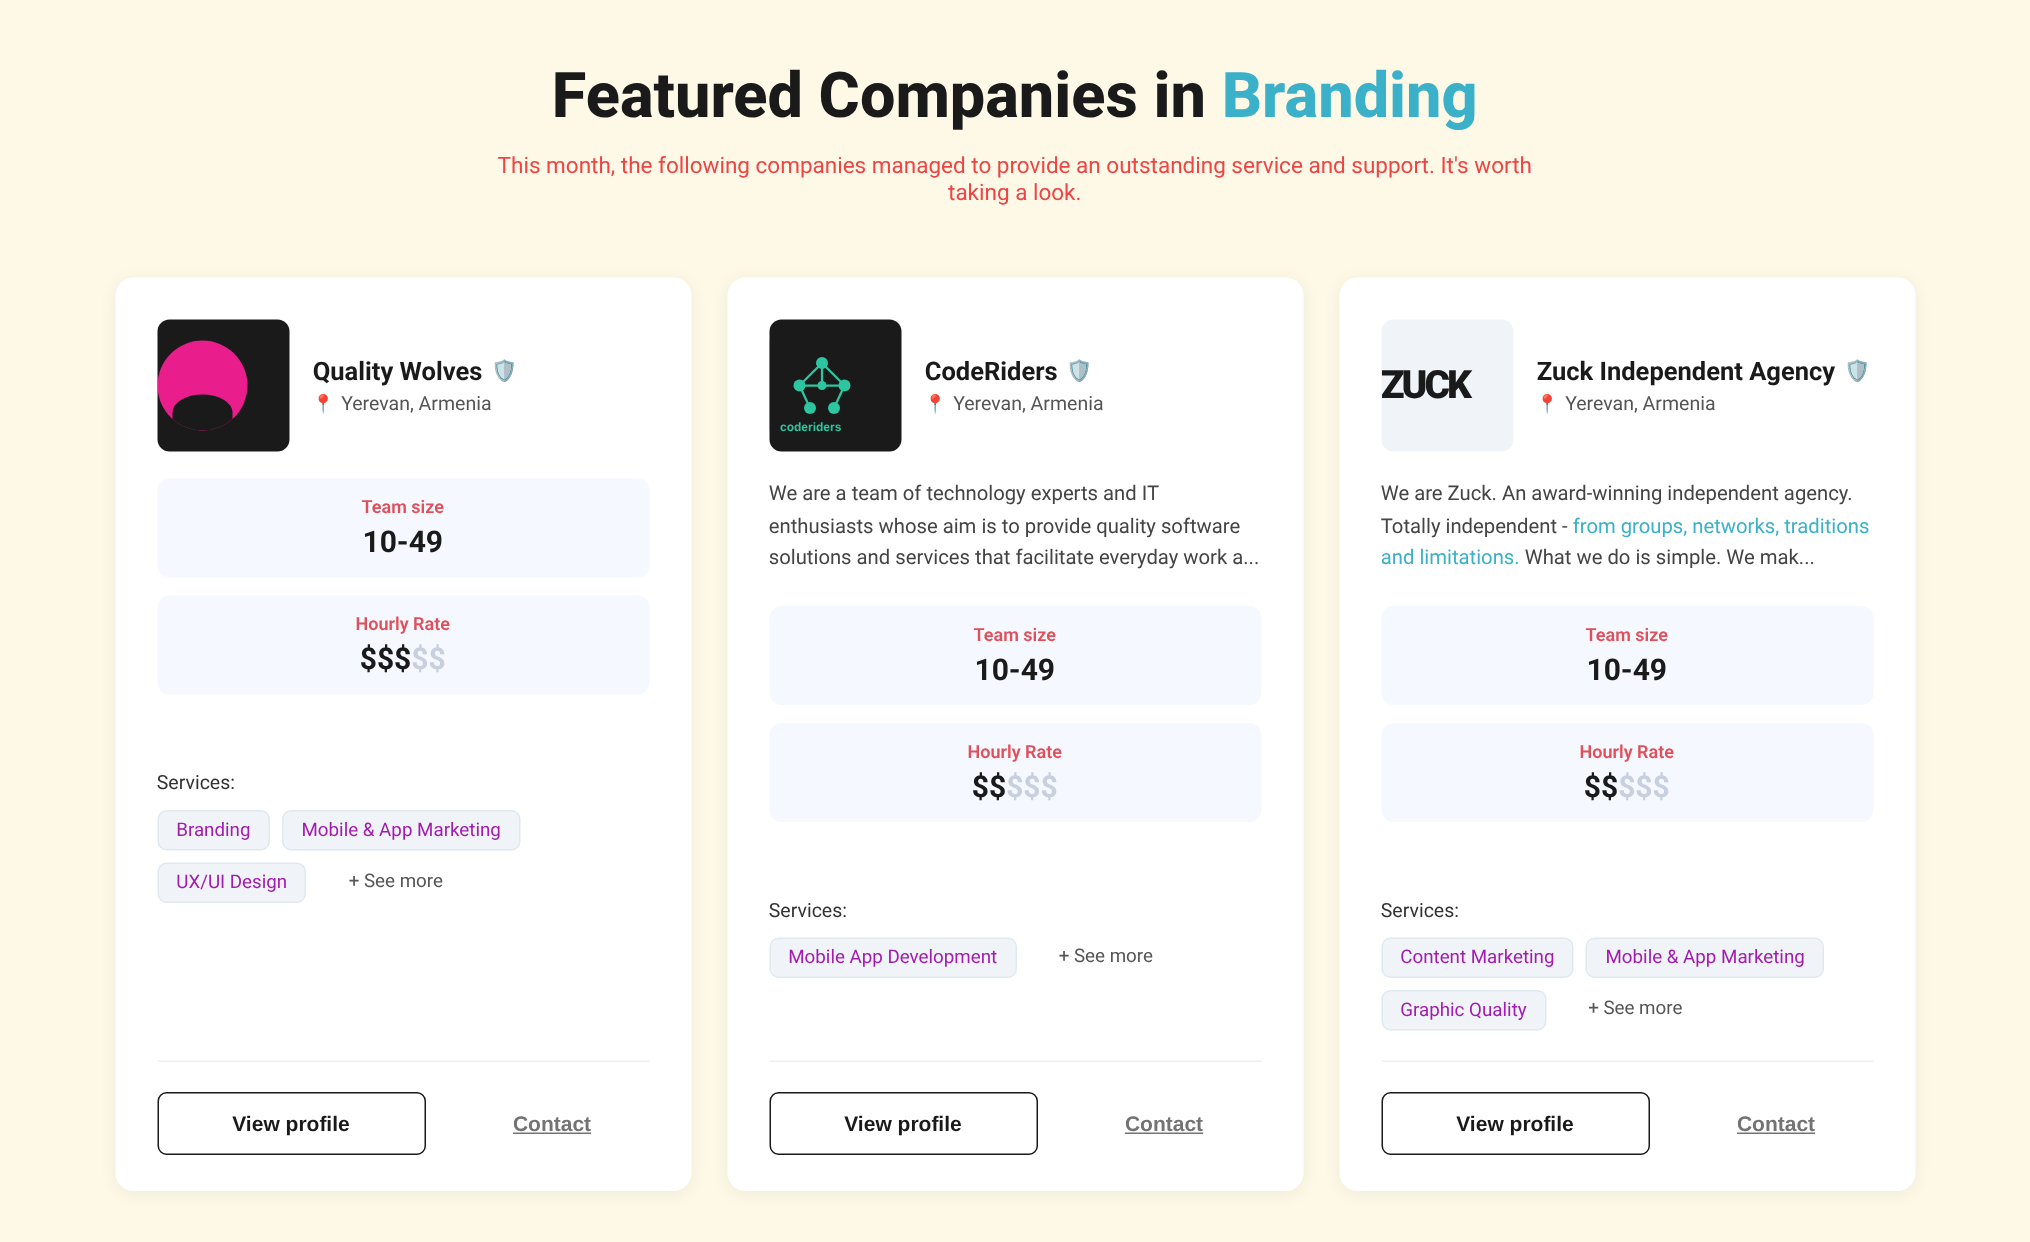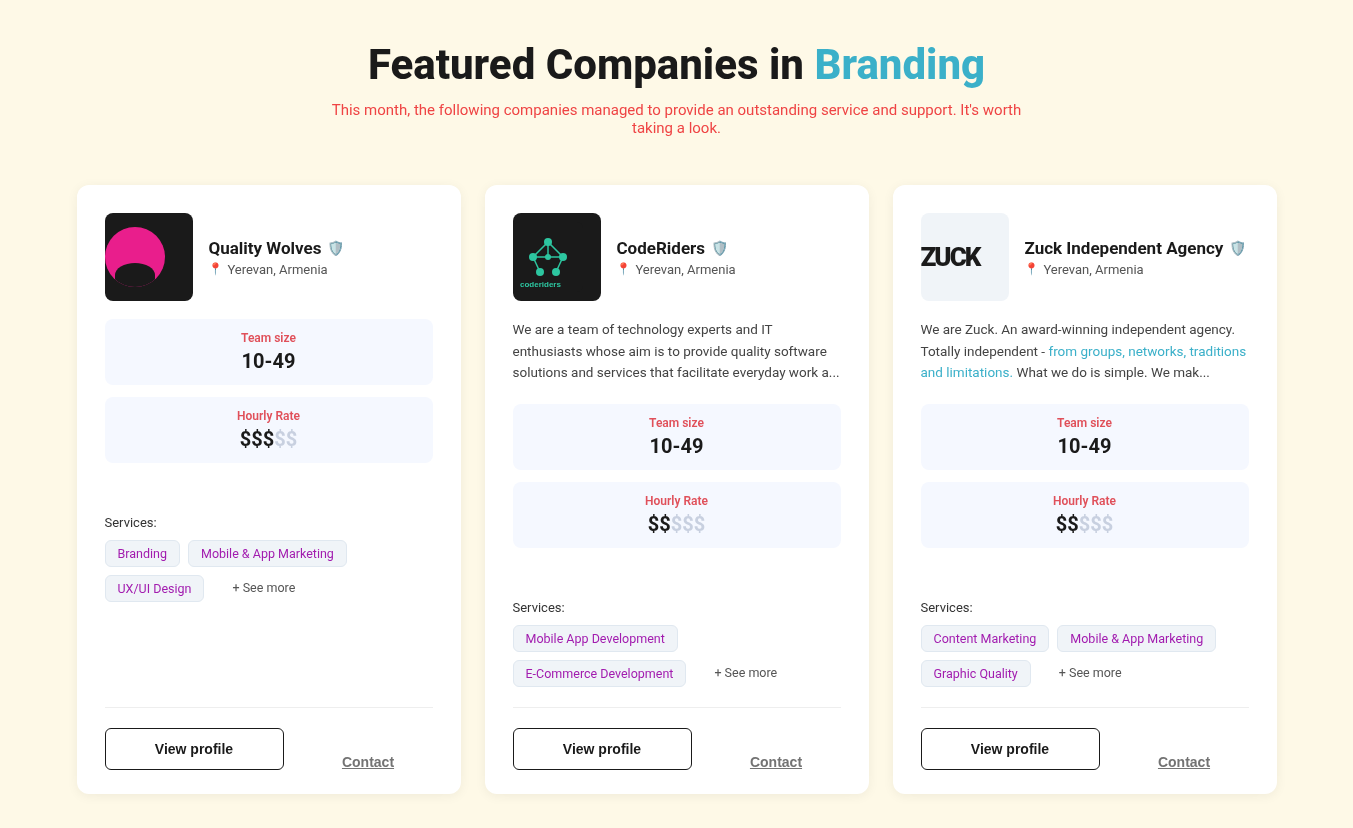--- a/index.html
+++ b/index.html
@@ -233,21 +233,21 @@
 
     .card-divider {
       border: none;
       border-top: 1px solid #eee;
       margin-bottom: 20px;
       margin-top: auto;
     }
 
     .card-actions {
       display: flex;
-      align-items: flex-end;
+      align-items: center;
       gap: 20px;
     }
 
     .btn-view-profile {
       border: 1.5px solid #1a1a1a;
       background: #fff;
       color: #1a1a1a;
       font-size: 14px;
       font-weight: 600;
       padding: 12px 24px;
@@ -382,21 +382,20 @@
         <div class="stat-value">
           <span class="active-dollar">$$</span><span class="inactive-dollar">$$$</span>
         </div>
       </div>
     </div>
 
     <div class="services-section">
       <div class="services-label">Services:</div>
       <div class="services-tags">
         <span class="service-tag">Mobile App Development</span>
-        <span class="service-tag">E-Commerce Development</span>
         <a class="see-more-tag">+ See more</a>
       </div>
     </div>
 
     <hr class="card-divider">
 
     <div class="card-actions">
       <button class="btn-view-profile">View profile</button>
       <button class="btn-contact">Contact</button>
     </div>

